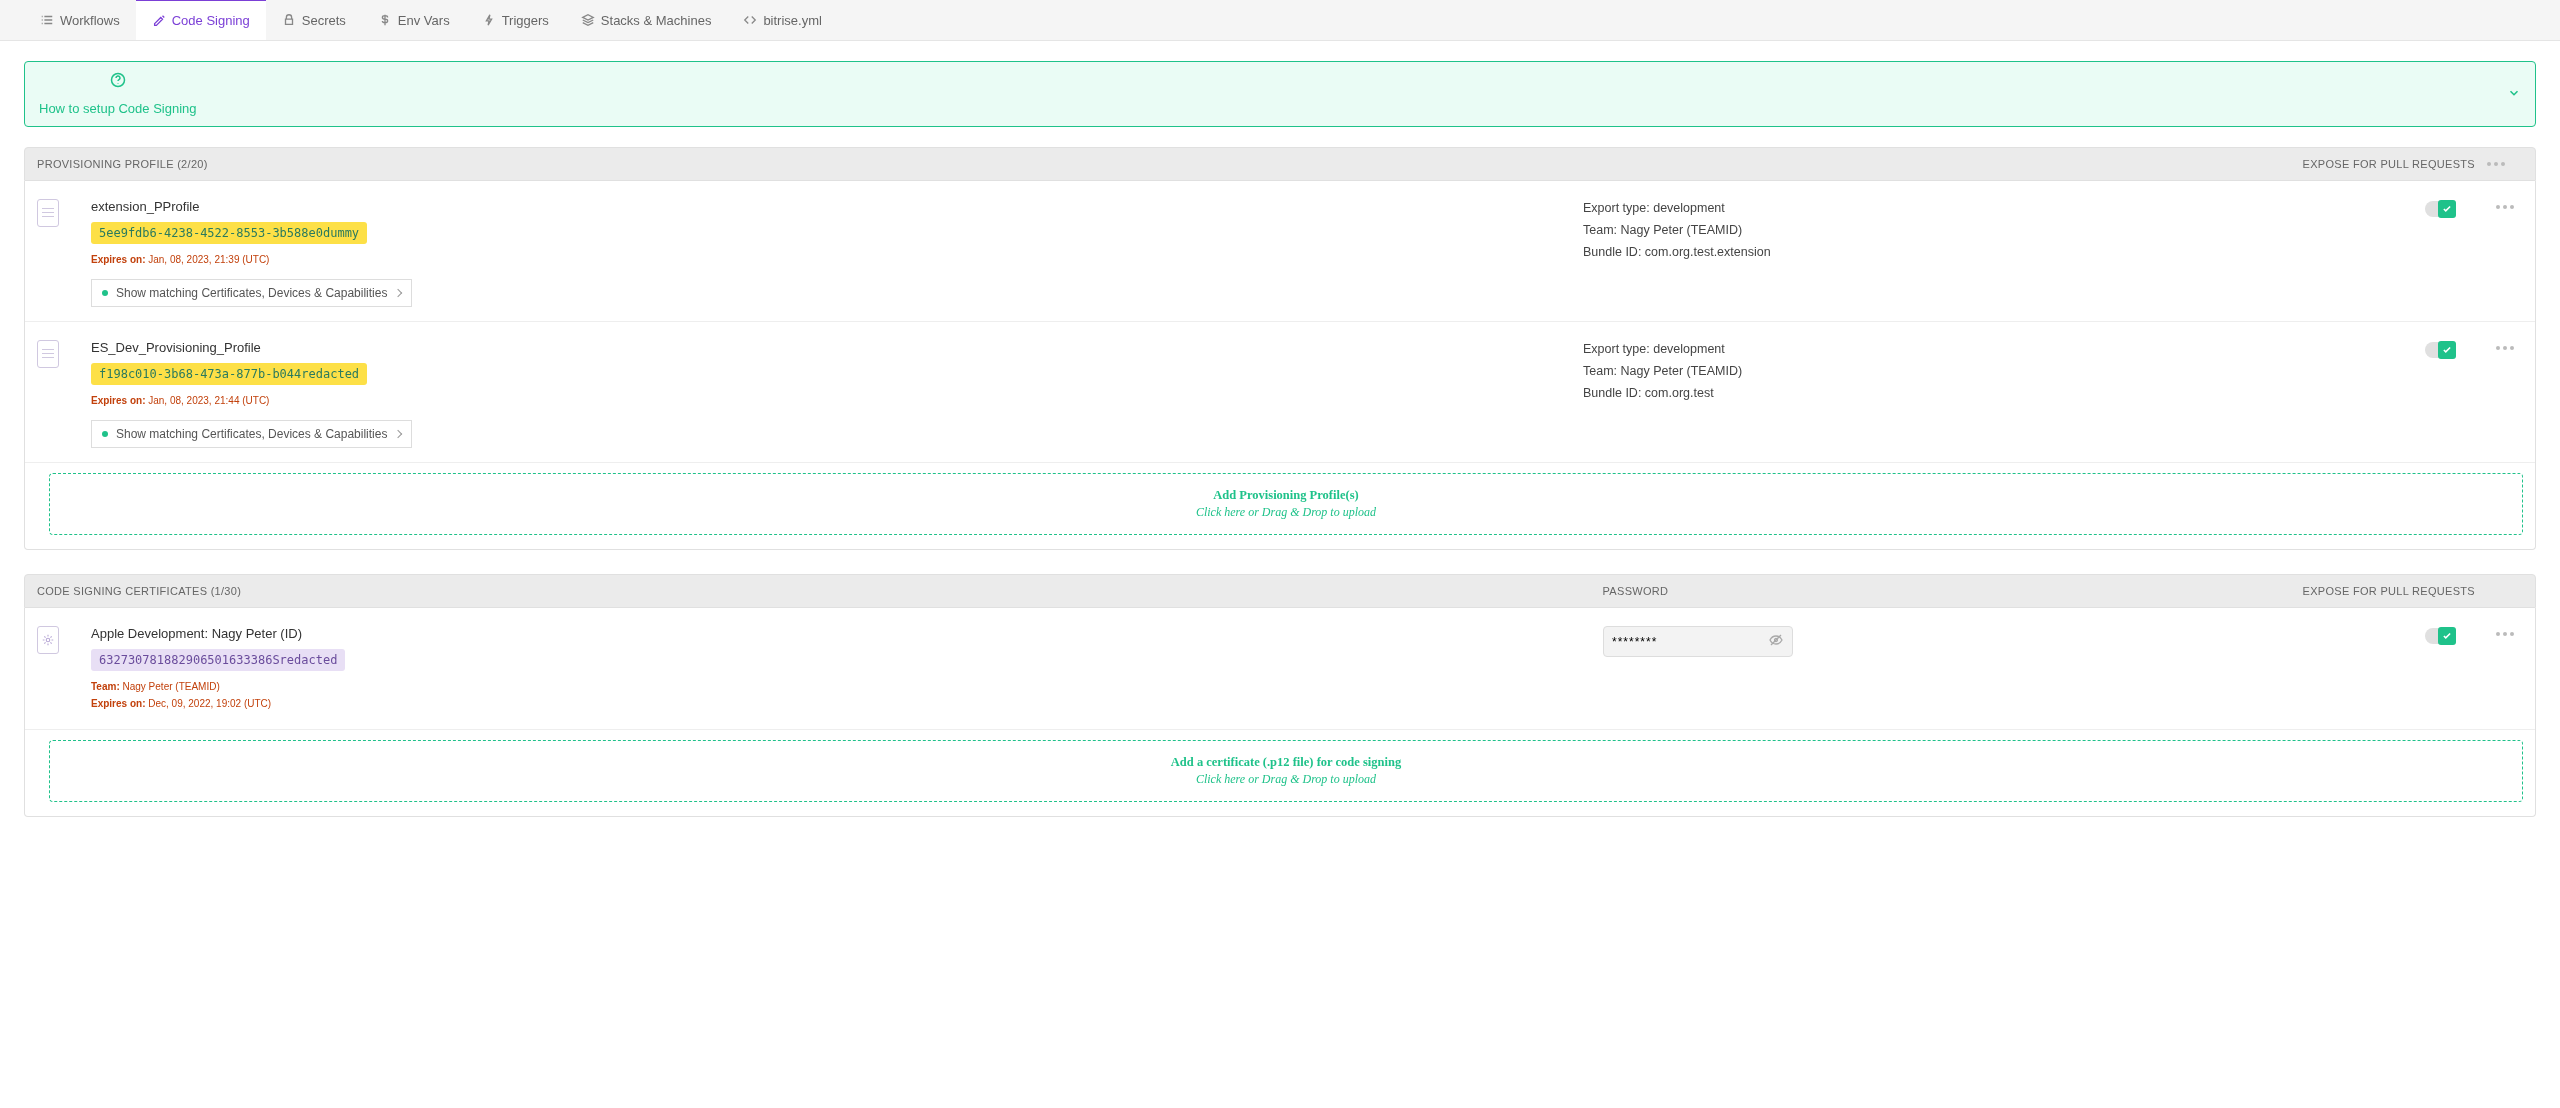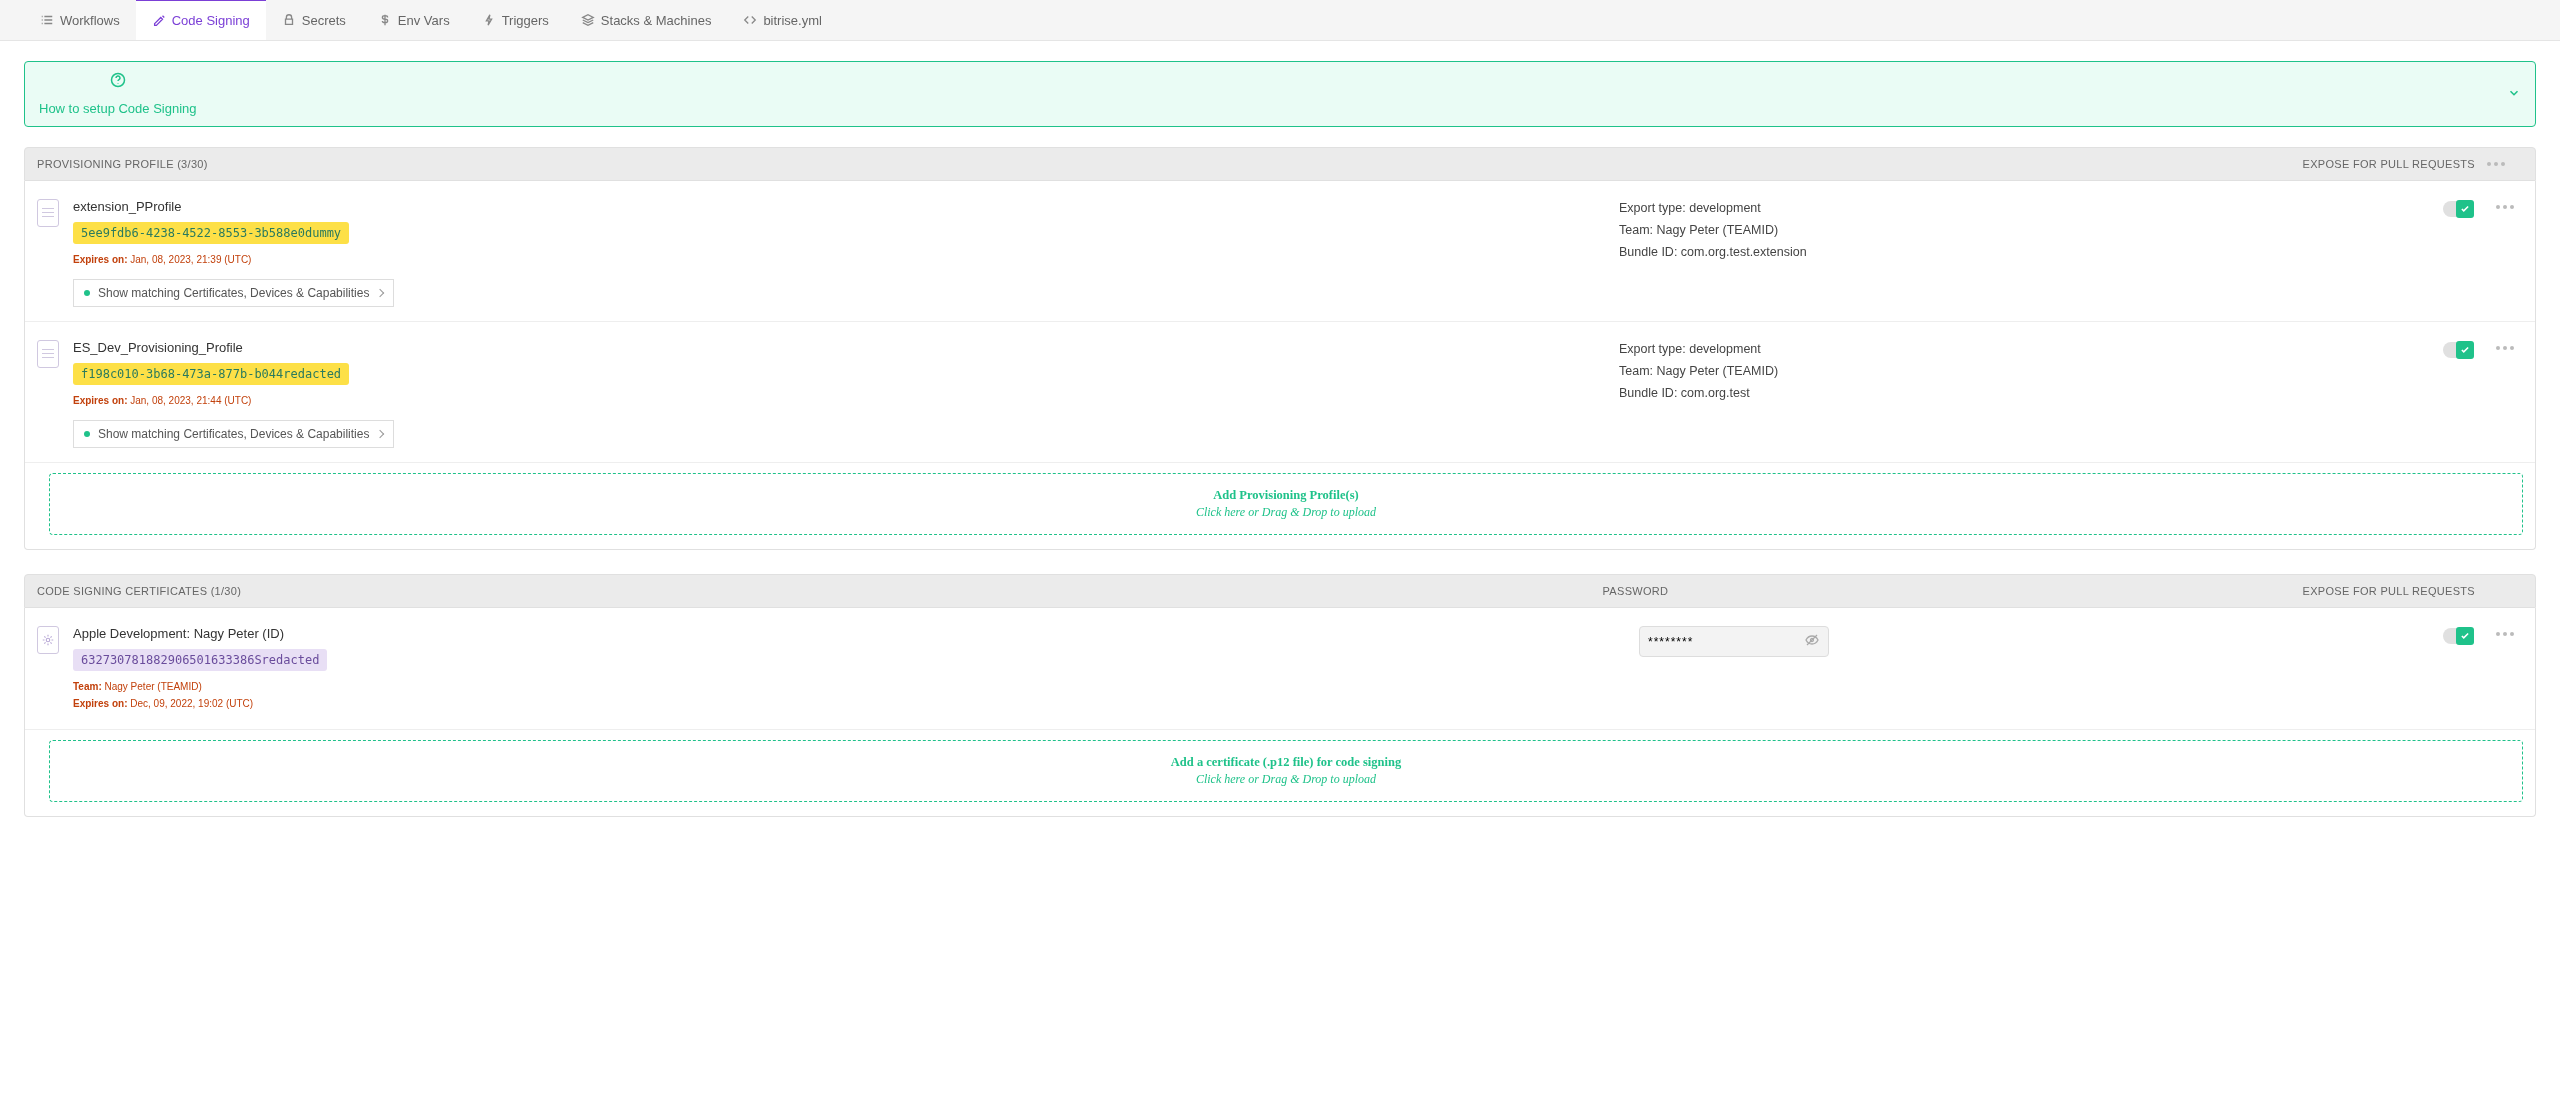--- a/index.html
+++ b/index.html
@@ -16,21 +16,21 @@
 .info-banner-left { display: flex; align-items: center; gap: 10px; flex-direction: column; }
 
 .section-header { background: #ebebeb; border: 1px solid #e0e0e0; border-radius: 4px 4px 0 0; padding: 10px 12px; display: flex; align-items: center; font-size: 11px; color: #666; letter-spacing: .3px; }
 .section-header .col-title { flex: 1; }
 .section-header .col-password { width: 700px; }
 .section-header .col-expose { text-align: right; padding-right: 12px; }
 .section-header .header-actions { width: 36px; text-align: center; }
 
 .section { border: 1px solid #e0e0e0; border-top: none; border-radius: 0 0 4px 4px; margin-bottom: 24px; background: #fff; }
 
-.profile-row { display: flex; padding: 18px 12px 14px 12px; gap: 14px; border-bottom: 1px solid #eee; }
+.profile-row { display: flex; padding: 18px 12px 14px 12px; gap: 32px; border-bottom: 1px solid #eee; }
 .profile-row:last-of-type { border-bottom: none; }
 
 .file-icon { width: 22px; height: 28px; border: 1px solid #d0c8e0; border-radius: 3px; position: relative; flex-shrink: 0; background: #fff; }
 .file-icon::after { content:""; position:absolute; left:4px; right:4px; top:8px; bottom:6px; background: repeating-linear-gradient(to bottom, #d0c8e0 0, #d0c8e0 1px, transparent 1px, transparent 4px); }
 .file-icon-gear { width: 22px; height: 28px; border: 1px solid #d0c8e0; border-radius: 3px; display:flex; align-items:center; justify-content:center; flex-shrink:0; }
 
 .profile-left { flex: 1; min-width: 0; }
 .profile-mid { width: 720px; padding-top: 2px; }
 .profile-toggle { width: 120px; display:flex; justify-content:flex-end; align-items:flex-start; padding-top:2px;}
 .profile-actions { width: 36px; display:flex; justify-content:center; align-items:flex-start; padding-top:6px; }
@@ -136,21 +136,21 @@
             <path fill="none" stroke="#1fc28a" stroke-width="1.5" d="M6 6a2 2 0 113 1.7c-.7.4-1 .8-1 1.3M8 11.5v.5"></path>
           </svg></span>
       <span>How to setup Code Signing</span>
     </div>
     <span><svg width="14" height="14" viewBox="0 0 16 16">
           <path fill="none" stroke="#1fc28a" stroke-width="1.8" d="M4 6l4 4 4-4"></path>
         </svg></span>
   </div>
 
   <div class="section-header">
-    <div class="col-title">PROVISIONING PROFILE (3/30)</div>
+    <div class="col-title">PROVISIONING PROFILE (2/20)</div>
     <div class="col-expose">EXPOSE FOR PULL REQUESTS</div>
     <div class="header-actions">
         <div class="dots">
           <span></span>
           <span></span>
           <span></span>
         </div>
       </div>
   </div>
   <div class="section">

